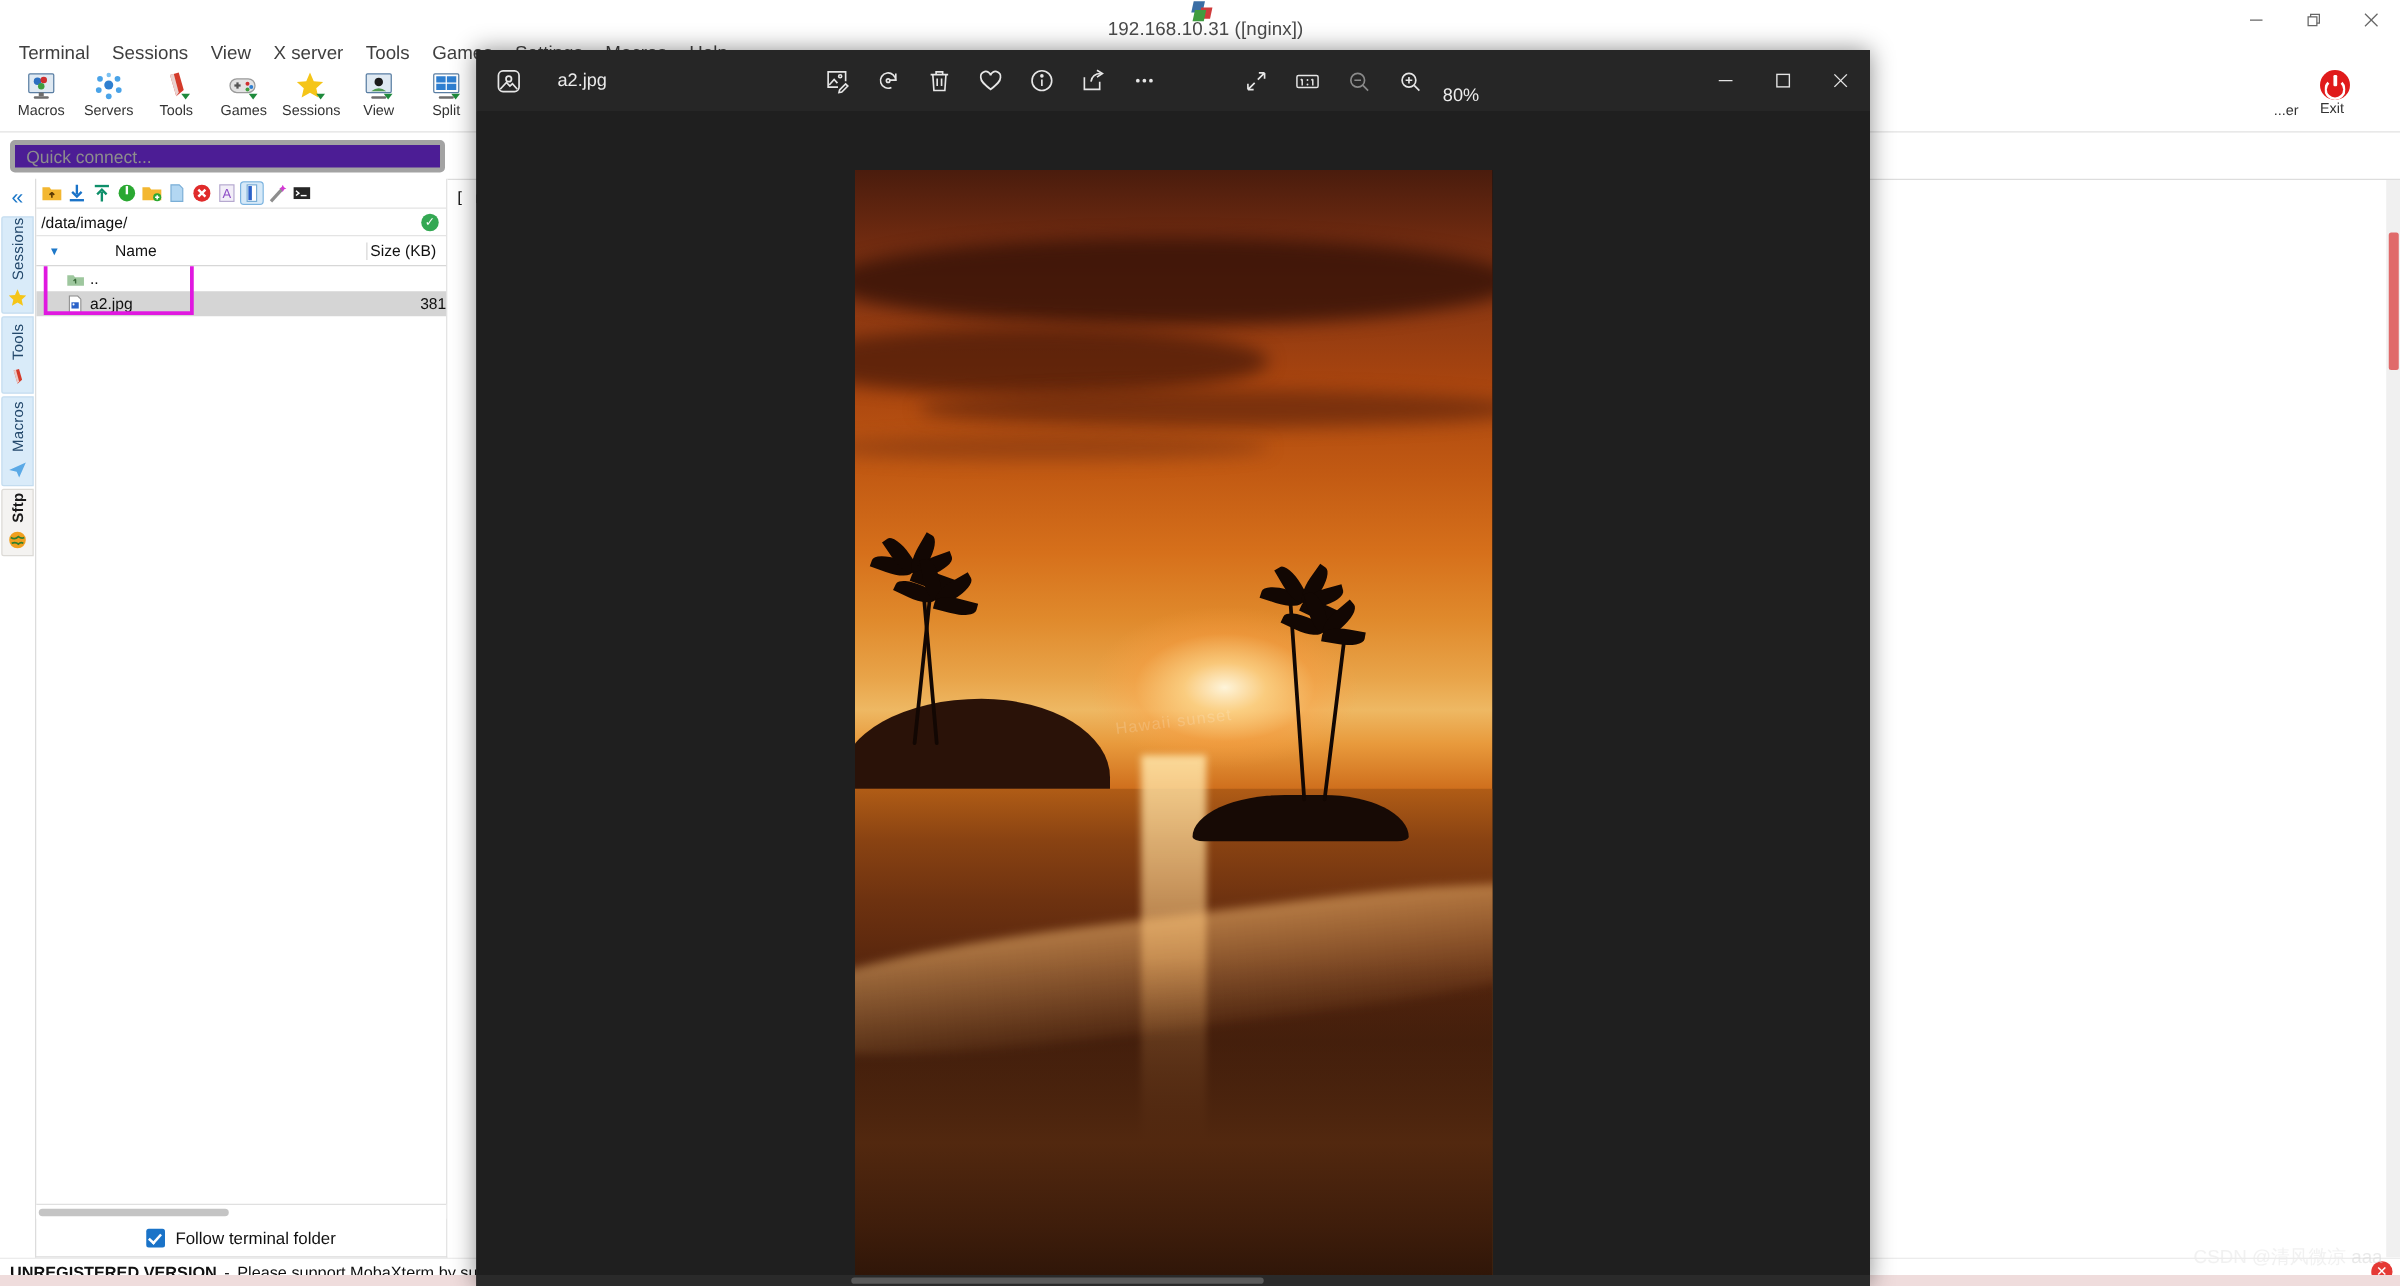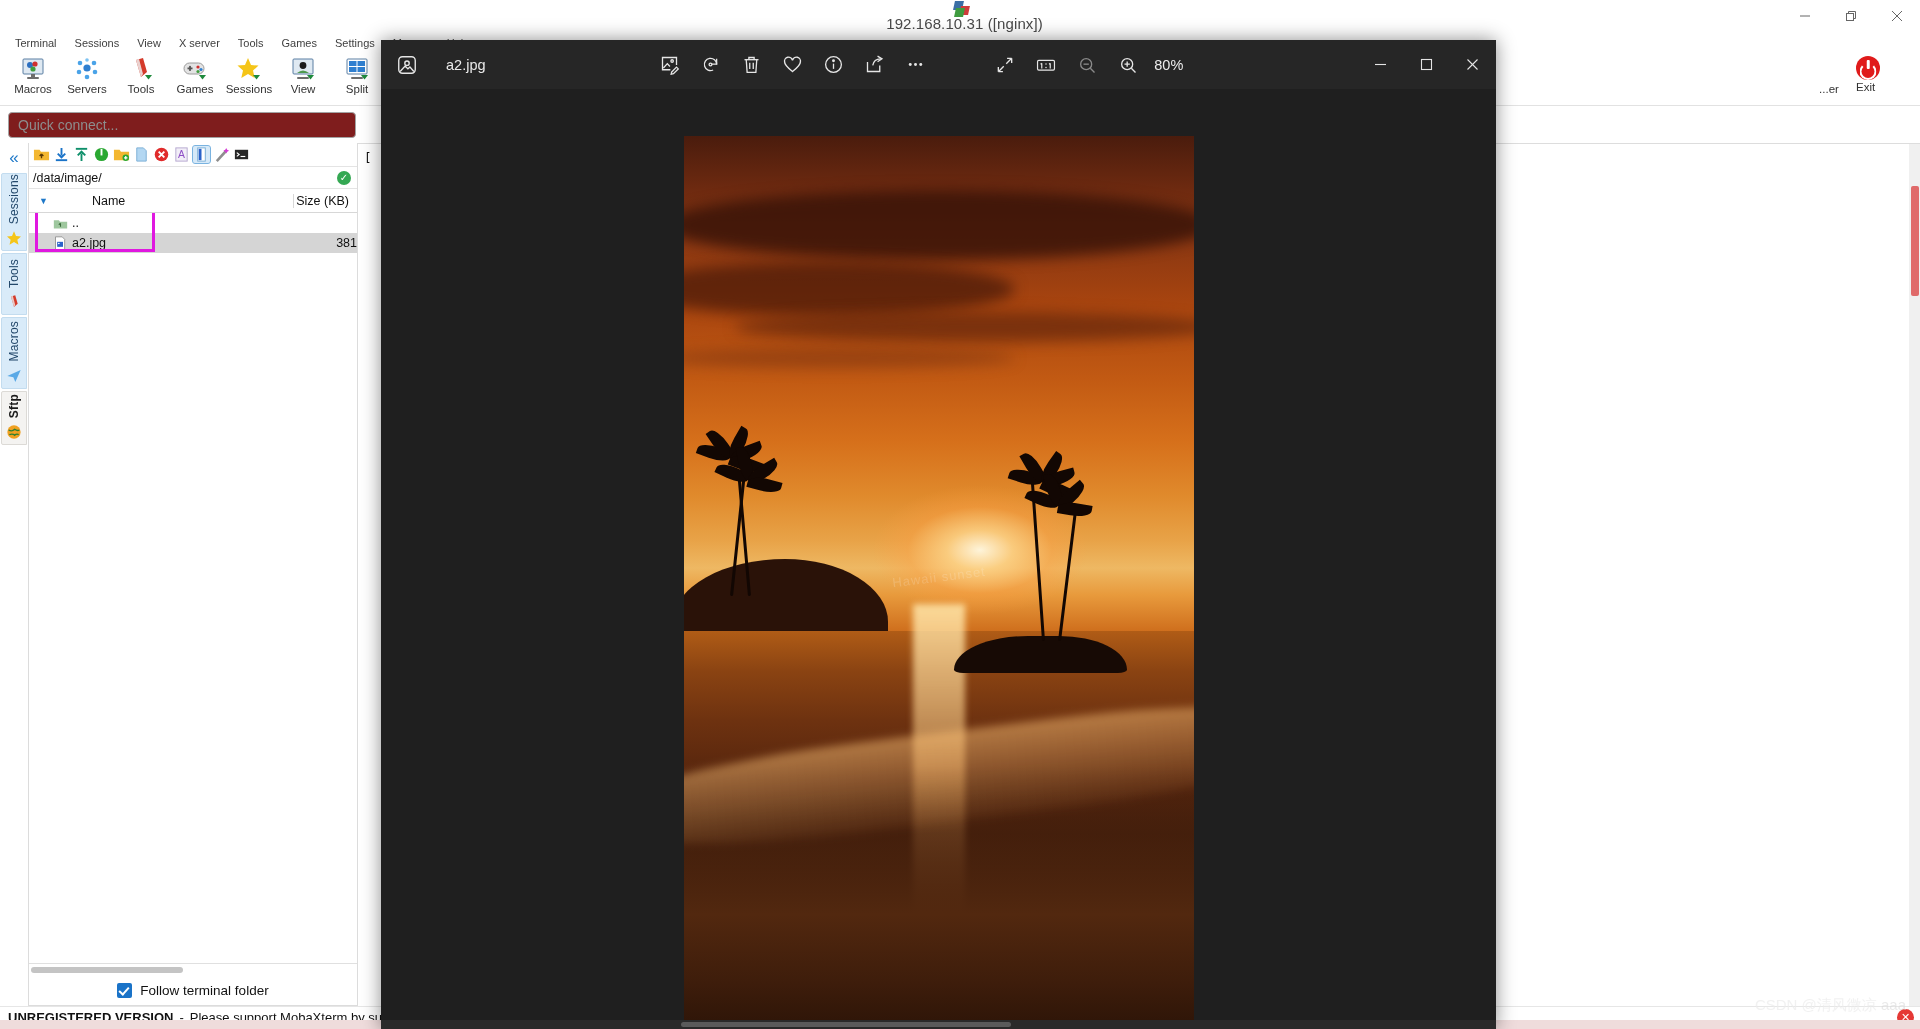--- a/index.html
+++ b/index.html
@@ -32,21 +32,21 @@
   .win-controls { position:absolute; right:0; top:0; display:flex; height:32px; }
   .win-btn {
     width:46px; height:32px; display:flex; align-items:center; justify-content:center;
     color:#666; font-size:13px;
   }
   .win-btn svg { display:block; }
 
   
   .menubar {
     height:22px; display:flex; align-items:center; padding-left:6px;
-    font-size:11px; color:#3f3f3f; background:#fff;
+    font-size:15px; color:#3f3f3f; background:#fff;
   }
   .menubar .mi { padding:0 9px; line-height:22px; white-space:nowrap; }
 
   
   .toolbar {
     height:52px; display:flex; align-items:flex-start; padding-left:6px;
     border-bottom:1px solid #e2e2e2; background:#fff;
   }
   .tb-item {
     width:54px; display:flex; flex-direction:column; align-items:center;
@@ -61,23 +61,23 @@
   .power { width:24px;height:24px;border-radius:50%;background:#e01b1b;position:relative;}
   .power::before{content:"";position:absolute;left:50%;top:4px;width:2.5px;height:9px;
     background:#fff;transform:translateX(-50%);border-radius:1px;}
   .power::after{content:"";position:absolute;left:50%;top:7px;width:13px;height:13px;
     border:2.5px solid #fff;border-top-color:transparent;border-radius:50%;
     transform:translateX(-50%);}
 
   
   .quickconnect-wrap { padding:6px 8px 5px 8px; }
   .quickconnect {
-    height:26px; border:1px solid #a3a3a3; border-radius:4px;
+    height:26px; border:4px solid #a3a3a3; border-radius:4px;
     display:flex; align-items:center; padding-left:9px;
-    font-size:14px; color:#8d8d8d; background:#7f1d1d; width:348px;
+    font-size:14px; color:#8d8d8d; background:#4c1d95; width:348px;
   }
 
   
   .body-split { display:flex; height:calc(1029px - 32px - 22px - 52px - 38px - 22px); }
 
   
   .vstrip { width:28px; background:#fff; padding-top:6px;
             display:flex; flex-direction:column; align-items:center; }
   .collapse-ico { color:#1e78c8; font-size:17px; line-height:18px; margin-bottom:6px; }
   .vtab {
@@ -179,21 +179,21 @@
   
   #viewer {
     position:absolute; left:381px; top:40px; width:1115px; height:989px;
     background:#1f1f1f; box-shadow:0 0 18px rgba(0,0,0,.45);
     display:flex; flex-direction:column; overflow:hidden;
   }
   .v-titlebar { height:49px; display:flex; align-items:center; color:#e8e8e8;
                 background:#262626; flex:0 0 49px; }
   .v-applogo { width:52px; display:flex; align-items:center; justify-content:center; }
   .v-filename { font-size:14.5px; color:#eaeaea; margin-left:13px; }
-  .v-center { margin-left:auto; display:flex; align-items:center; gap:0; }
+  .v-center { margin-left:auto; display:flex; align-items:flex-end; gap:0; }
   .v-btn {
     width:41px; height:40px; display:flex; align-items:center; justify-content:center;
     color:#e6e6e6;
   }
   .v-btn.dim { color:#8a8a8a; }
   .v-zoomtxt { font-size:14.5px; color:#ececec; padding:0 8px 0 6px; min-width:46px;}
   .v-right { margin-left:auto; display:flex; }
   .v-wbtn { width:46px; height:49px; display:flex; align-items:center; justify-content:center;
             color:#e4e4e4; }
   .v-canvas { flex:1; background:#1f1f1f; display:flex; align-items:flex-start;

